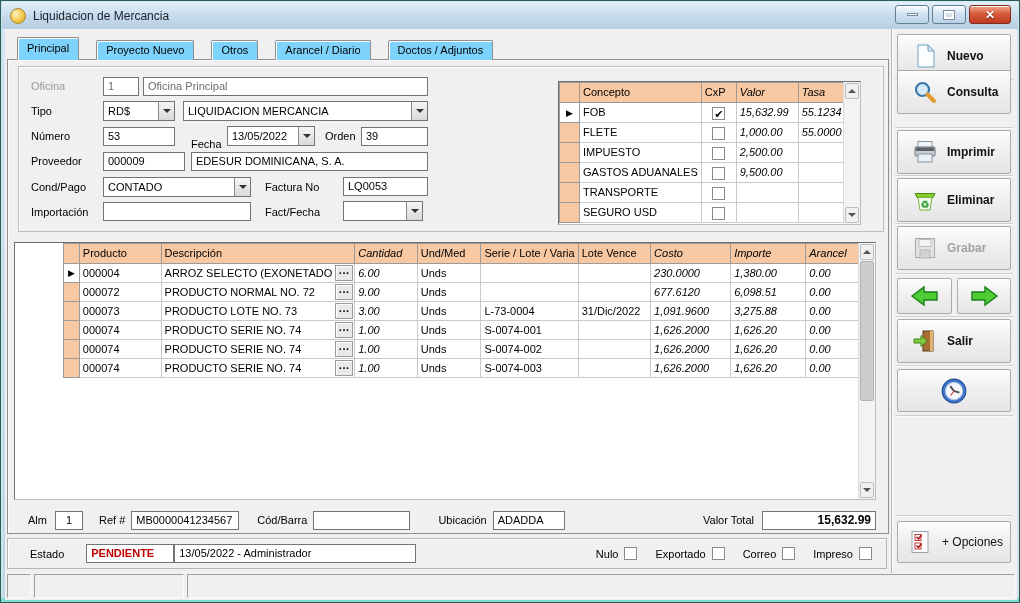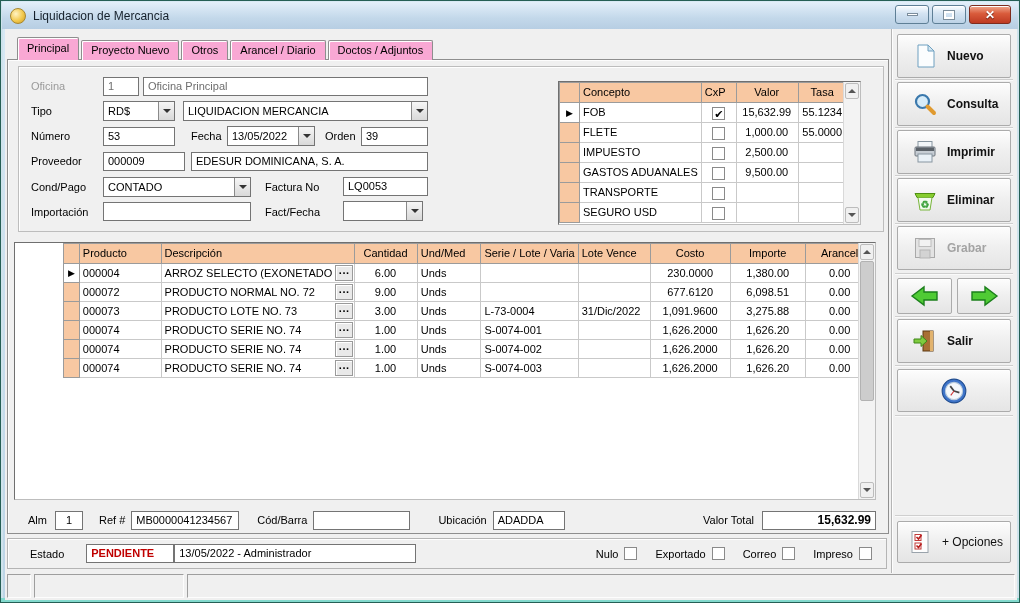--- a/index.html
+++ b/index.html
@@ -27,21 +27,21 @@
         background:linear-gradient(#F0A98F,#D95B3B 45%,#BE3A22); }
   .g-min { width:11px; height:3px; background:#fff; border:1px solid #7b8d9c; }
   .g-max { width:10px; height:8px; border:2px solid #fff; outline:1px solid #7b8d9c; background:transparent; }
   .g-close { color:#fff; font-weight:bold; font-size:12px; line-height:12px; text-shadow:0 1px 1px #5e1208; }
 
   
   .client { position:absolute; left:4px; top:28px; width:1012px; height:571px; background:#F0F0F0; }
 
   
   .tabstrip { position:absolute; left:12px; top:8px; height:23px; display:flex; align-items:flex-end; z-index:5; }
-  .tab { height:20px; line-height:19px; padding:0 9px; margin-right:2px; background:#f9a8d4;
+  .tab { height:20px; line-height:19px; padding:0 9px; margin-right:17px; background:#7dd3fc;
          border:1px solid #8e8e8e; border-bottom:none; border-radius:2px 2px 0 0;
          box-shadow:inset 1px 1px 0 #fff; cursor:pointer; white-space:nowrap; }
   .tab.active { height:23px; line-height:21px; position:relative; z-index:6; }
 
   .tabpage { position:absolute; left:2px; top:30px; width:882px; height:475px;
              background:#F0F0F0; border:1px solid #8e8e8e; box-shadow:inset 1px 1px 0 #fdfdfd; }
 
   
   .groupbox { position:absolute; left:10px; top:6px; width:866px; height:166px;
               border:1px solid #bdbdbd; box-shadow:inset 1px 1px 0 #fff; }
@@ -56,21 +56,21 @@
   .dd { position:absolute; right:0; top:0; bottom:0; width:16px; border-left:1px solid #8a8a8a;
         background:linear-gradient(#F6F6F6,#D9D9D9); display:flex; align-items:center; justify-content:center; cursor:pointer; }
   .dd::after { content:""; border:4px solid transparent; border-top:4px solid #333; margin-top:4px; }
 
   
   .gridwrap { position:absolute; background:#fff; border:1px solid; border-color:#6f6f6f #bdbdbd #bdbdbd #6f6f6f; }
   table.grid { border-collapse:collapse; table-layout:fixed; width:auto; }
   table.grid td, table.grid th { border:1px solid #c9c9c9; font-weight:normal; text-align:left;
         padding:0 3px; height:19px; line-height:17px; overflow:hidden; white-space:nowrap; font-size:11px; }
   table.grid th { background:#F8C8A2; border-color:#9b9b9b; height:20px; }
-  table.grid td.num, table.grid th.num { text-align:center; padding-right:4px; }
+  table.grid td.num, table.grid th.num { text-align:left; padding-right:4px;font-style:italic; }
   table.grid td.sel { background:#F8C8A2; border-color:#9b9b9b; padding:0; text-align:center; }
   tr.current td.sel { background:#fff; }
   .mark { font-size:9px; line-height:18px; color:#000; }
   td.c-desc { position:relative; padding-right:22px !important; }
   .ellip { position:absolute; right:1px; top:1px; bottom:1px; width:18px; background:#E9E9E9;
            border:1px solid #9a9a9a; box-shadow:inset 1px 1px 0 #fff; text-align:center;
            line-height:14px; font-weight:bold; cursor:pointer; }
   .cb { display:inline-block; width:13px; height:13px; background:#fff; border:1px solid #8a8a8a;
         vertical-align:middle; text-align:center; line-height:12px; font-size:11px; cursor:pointer; }
 
@@ -160,21 +160,21 @@
           <span class="val">RD$</span>
           <span class="dd"></span>
         </span>
         <span class="combo" style="left:164px; top:34px; width:245px;">
           <span class="val">LIQUIDACION MERCANCIA</span>
           <span class="dd"></span>
         </span>
 
         <span class="flabel" style="top:60px;">Número</span>
         <span class="field" style="left:84px; top:60px; width:72px;">53</span>
-        <span class="inlabel" style="left:172px; top:60px;">Fecha</span>
+        <span class="inlabel" style="left:172px; top:68px;">Fecha</span>
         <span class="combo" style="left:208px; top:59px; width:88px;">
           <span class="val">13/05/2022</span>
           <span class="dd"></span>
         </span>
         <span class="inlabel" style="left:306px; top:60px;">Orden</span>
         <span class="field" style="left:342px; top:60px; width:67px;">39</span>
 
         <span class="flabel" style="top:85px;">Proveedor</span>
         <span class="field" style="left:84px; top:85px; width:82px;">000009</span>
         <span class="field" style="left:172px; top:85px; width:237px;">EDESUR DOMINICANA, S. A.</span>
@@ -417,21 +417,21 @@
 
     <div class="sidebar">
       <div class="sbbtn" style="top:5px;">
         <svg width="26" height="26" viewBox="0 0 26 26">
           <path d="M6 2 h10 l6 6 v16 H6 z" fill="#FBFDFE" stroke="#6FA0C0"></path>
           <path d="M16 2 l6 6 h-6 z" fill="#D2E6F2" stroke="#6FA0C0"></path>
         </svg>
         <span>Nuevo</span>
       </div>
       <div class="sep" style="top:50px;"></div>
-      <div class="sbbtn" style="top:53px;">
+      <div class="sbbtn" style="top:41px;">
         <svg width="26" height="26" viewBox="0 0 26 26">
           <circle cx="10.5" cy="10.5" r="6.5" fill="#D6EBF8" stroke="#3A78AC" stroke-width="2.2"></circle>
           <line x1="15.5" y1="15.5" x2="22" y2="22" stroke="#E09A2F" stroke-width="4" stroke-linecap="round"></line>
         </svg>
         <span>Consulta</span>
       </div>
       <div class="sep" style="top:98px;"></div>
       <div class="sbbtn" style="top:101px;">
         <svg width="26" height="26" viewBox="0 0 26 26">
           <rect x="6" y="2.5" width="14" height="6" fill="#F2F6F9" stroke="#8795A0"></rect>

